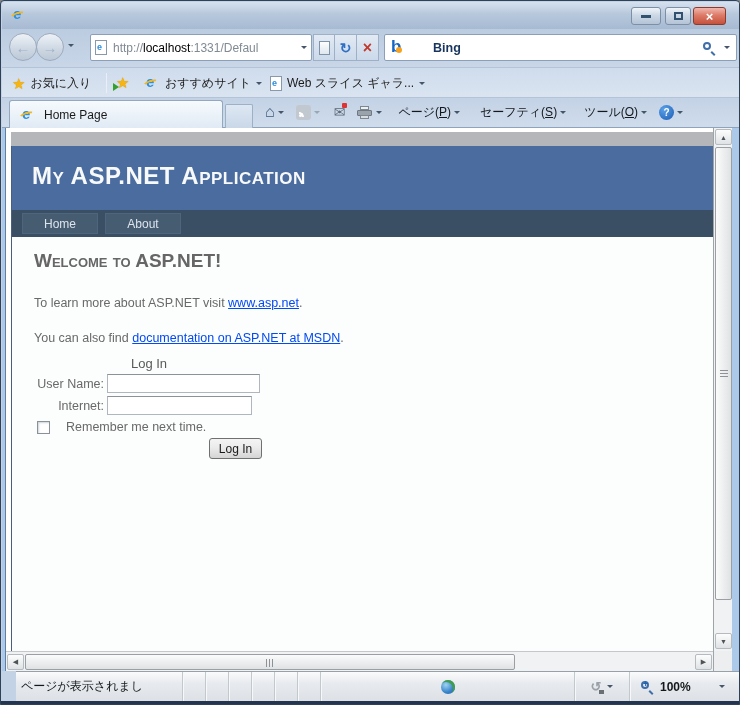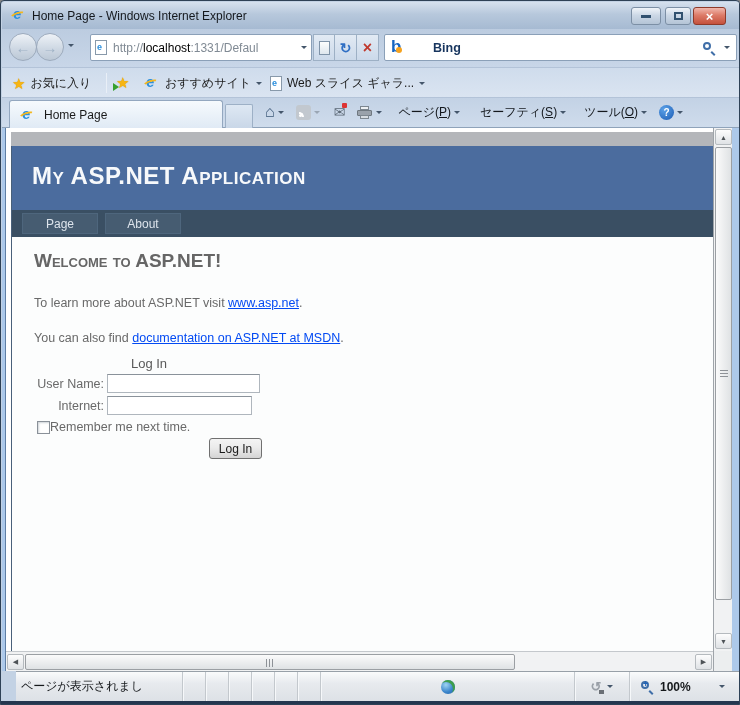--- a/index.html
+++ b/index.html
@@ -129,21 +129,21 @@
   .content-heading{ left:22px; top:104px; font-variant:small-caps; font-weight:bold; font-size:19px; color:#666; }
   .ptext{ font-size:12.5px; color:#696969; }
   .ptext a{ color:#034af3; }
   .p1{ left:22px; top:150px; } .p2{ left:22px; top:185px; }
   .loginbox{ left:22px; top:210px; width:240px; }
   .login-title{ position:absolute; left:0; top:0; width:230px; text-align:center; font-size:13px; color:#5a5a5a; }
   .form-row{ position:absolute; left:0; display:flex; align-items:center; }
   .form-label{ width:70px; text-align:right; font-size:12.5px; color:#696969; margin-right:3px; }
   .txt{ border:1px solid #afb6bd; border-top-color:#8a929a; height:19px; background:#fff; font-size:12px; padding:0 3px; }
   .row-user{ top:18px; } .row-pass{ top:40px; }
-  .row-remember{ top:64px; left:3px; display:flex; align-items:center; gap:0; position:absolute; }
+  .row-remember{ top:64px; left:3px; display:flex; align-items:center; gap:16px; position:absolute; }
   .checkbox{ width:13px; height:13px; background:#fff; border:1px solid #8a9199; box-shadow:inset 1px 1px 2px #cfd4d8; display:inline-block; }
   .login-btn{ position:absolute; left:175px; top:82px; width:53px; height:21px;
     border:1px solid #707070; border-radius:3px;
     background:linear-gradient(180deg,#f4f4f4 0%,#ebebeb 45%,#d4d4d4 100%);
     font:12px "Liberation Sans",sans-serif; color:#1a1a1a; }
 
   
   .vscroll{ left:712px; top:127px; width:19px; height:523px; background:#f1f2f3; border-left:1px solid #9fa4a9; }
   .sbtn{ background:linear-gradient(180deg,#fdfdfd,#dfe2e5); border:1px solid #b5babe; border-radius:2px;
     display:flex; align-items:center; justify-content:center; color:#4e5357; font-size:7px; }
@@ -189,21 +189,20 @@
 </style>
 </head>
 <body>
 
 <div class="window">
 
   <div class="abs titlebar">
     <span class="abs" style="left:9px;top:5px;">
       <span class="ie-icon"><span class="e">e</span><span class="ring"></span></span>
     </span>
-    <span class="abs title-text nowrap">Home Page - Windows Internet Explorer</span>
     <div class="abs winbtn btn-min">
         <span class="g-minbar"></span>
       </div>
     <div class="abs winbtn btn-max">
         <span class="g-maxbox"></span>
       </div>
     <div class="abs winbtn btn-close">
         <span>×</span>
       </div>
   </div>
@@ -336,21 +335,21 @@
   <div class="abs frame-right"></div>
 
   <div class="abs viewport">
     <div class="abs body-strip"></div>
     <div class="abs webpage">
       <div class="abs site-header">
         <div class="abs site-title nowrap">My ASP.NET Application</div>
       </div>
       <div class="abs site-menu">
         <div class="abs menu-item mi-home">
-            <span>Page</span>
+            <span>Home</span>
           </div>
         <div class="abs menu-item mi-about">
             <span>About</span>
           </div>
       </div>
 
       <div class="abs content-heading nowrap">Welcome to ASP.NET!</div>
 
       <div class="abs ptext p1 nowrap">
         <span>To learn more about ASP.NET visit </span><a href="#">www.asp.net</a><span>.</span>

